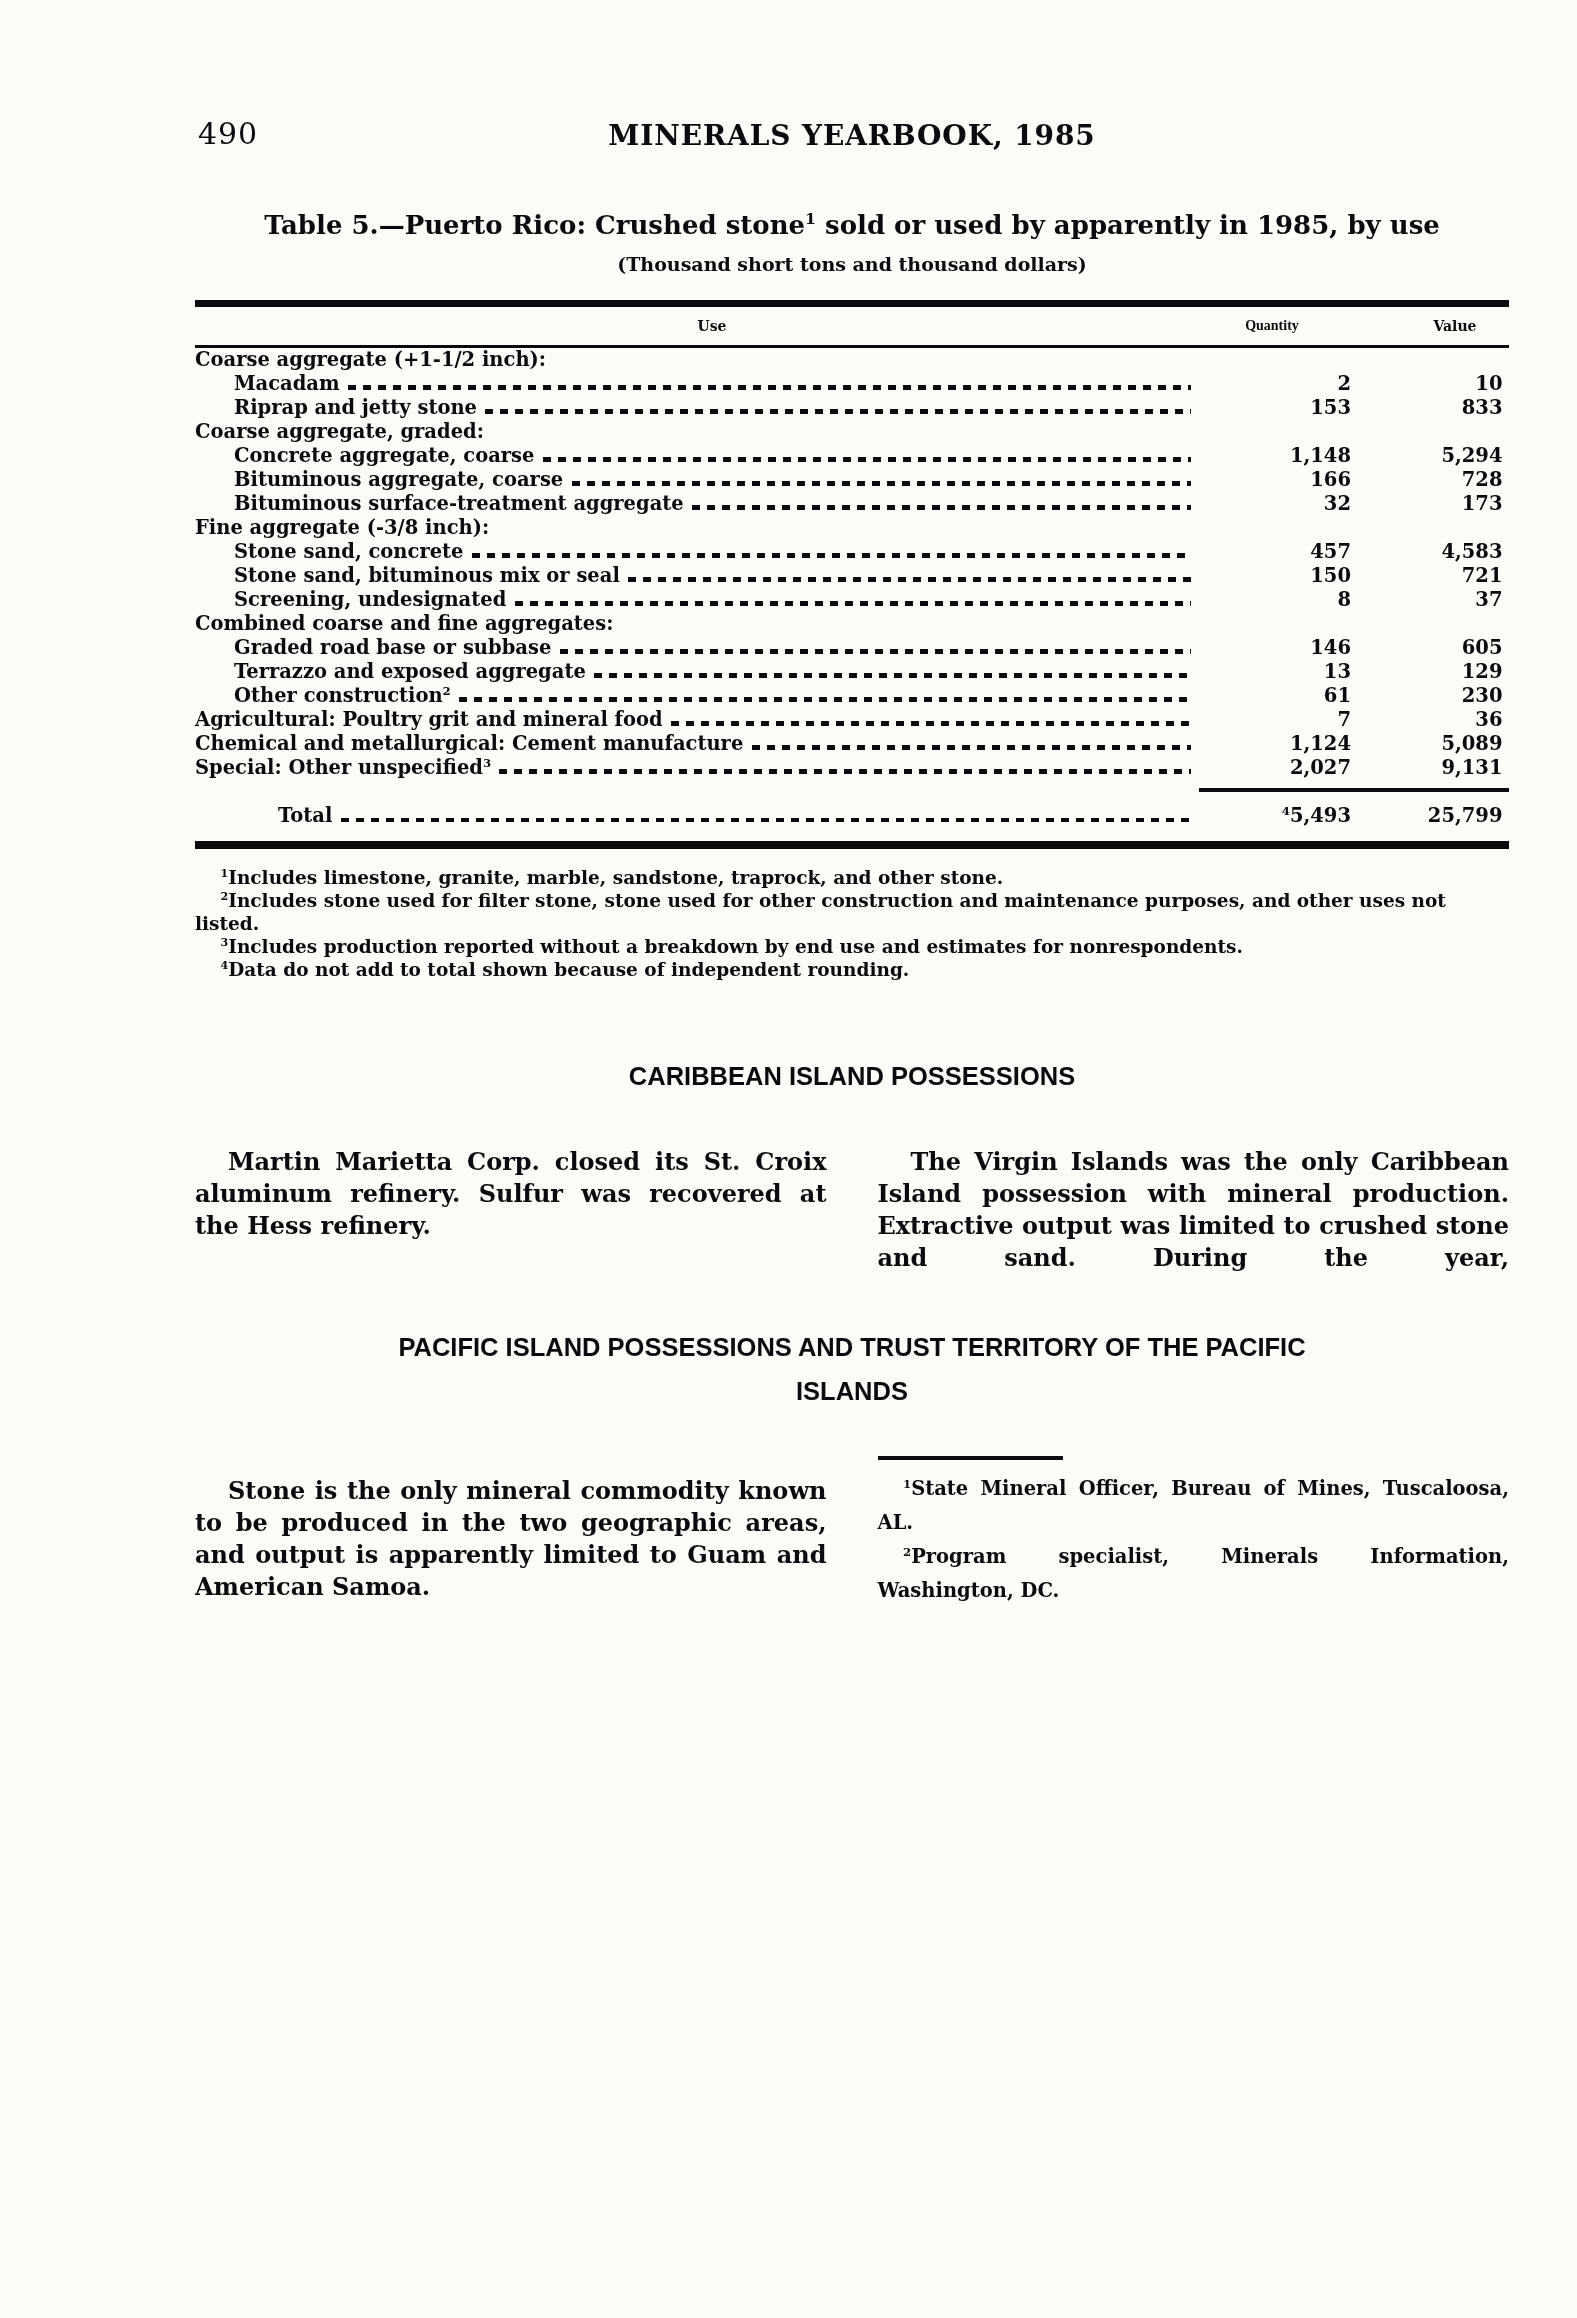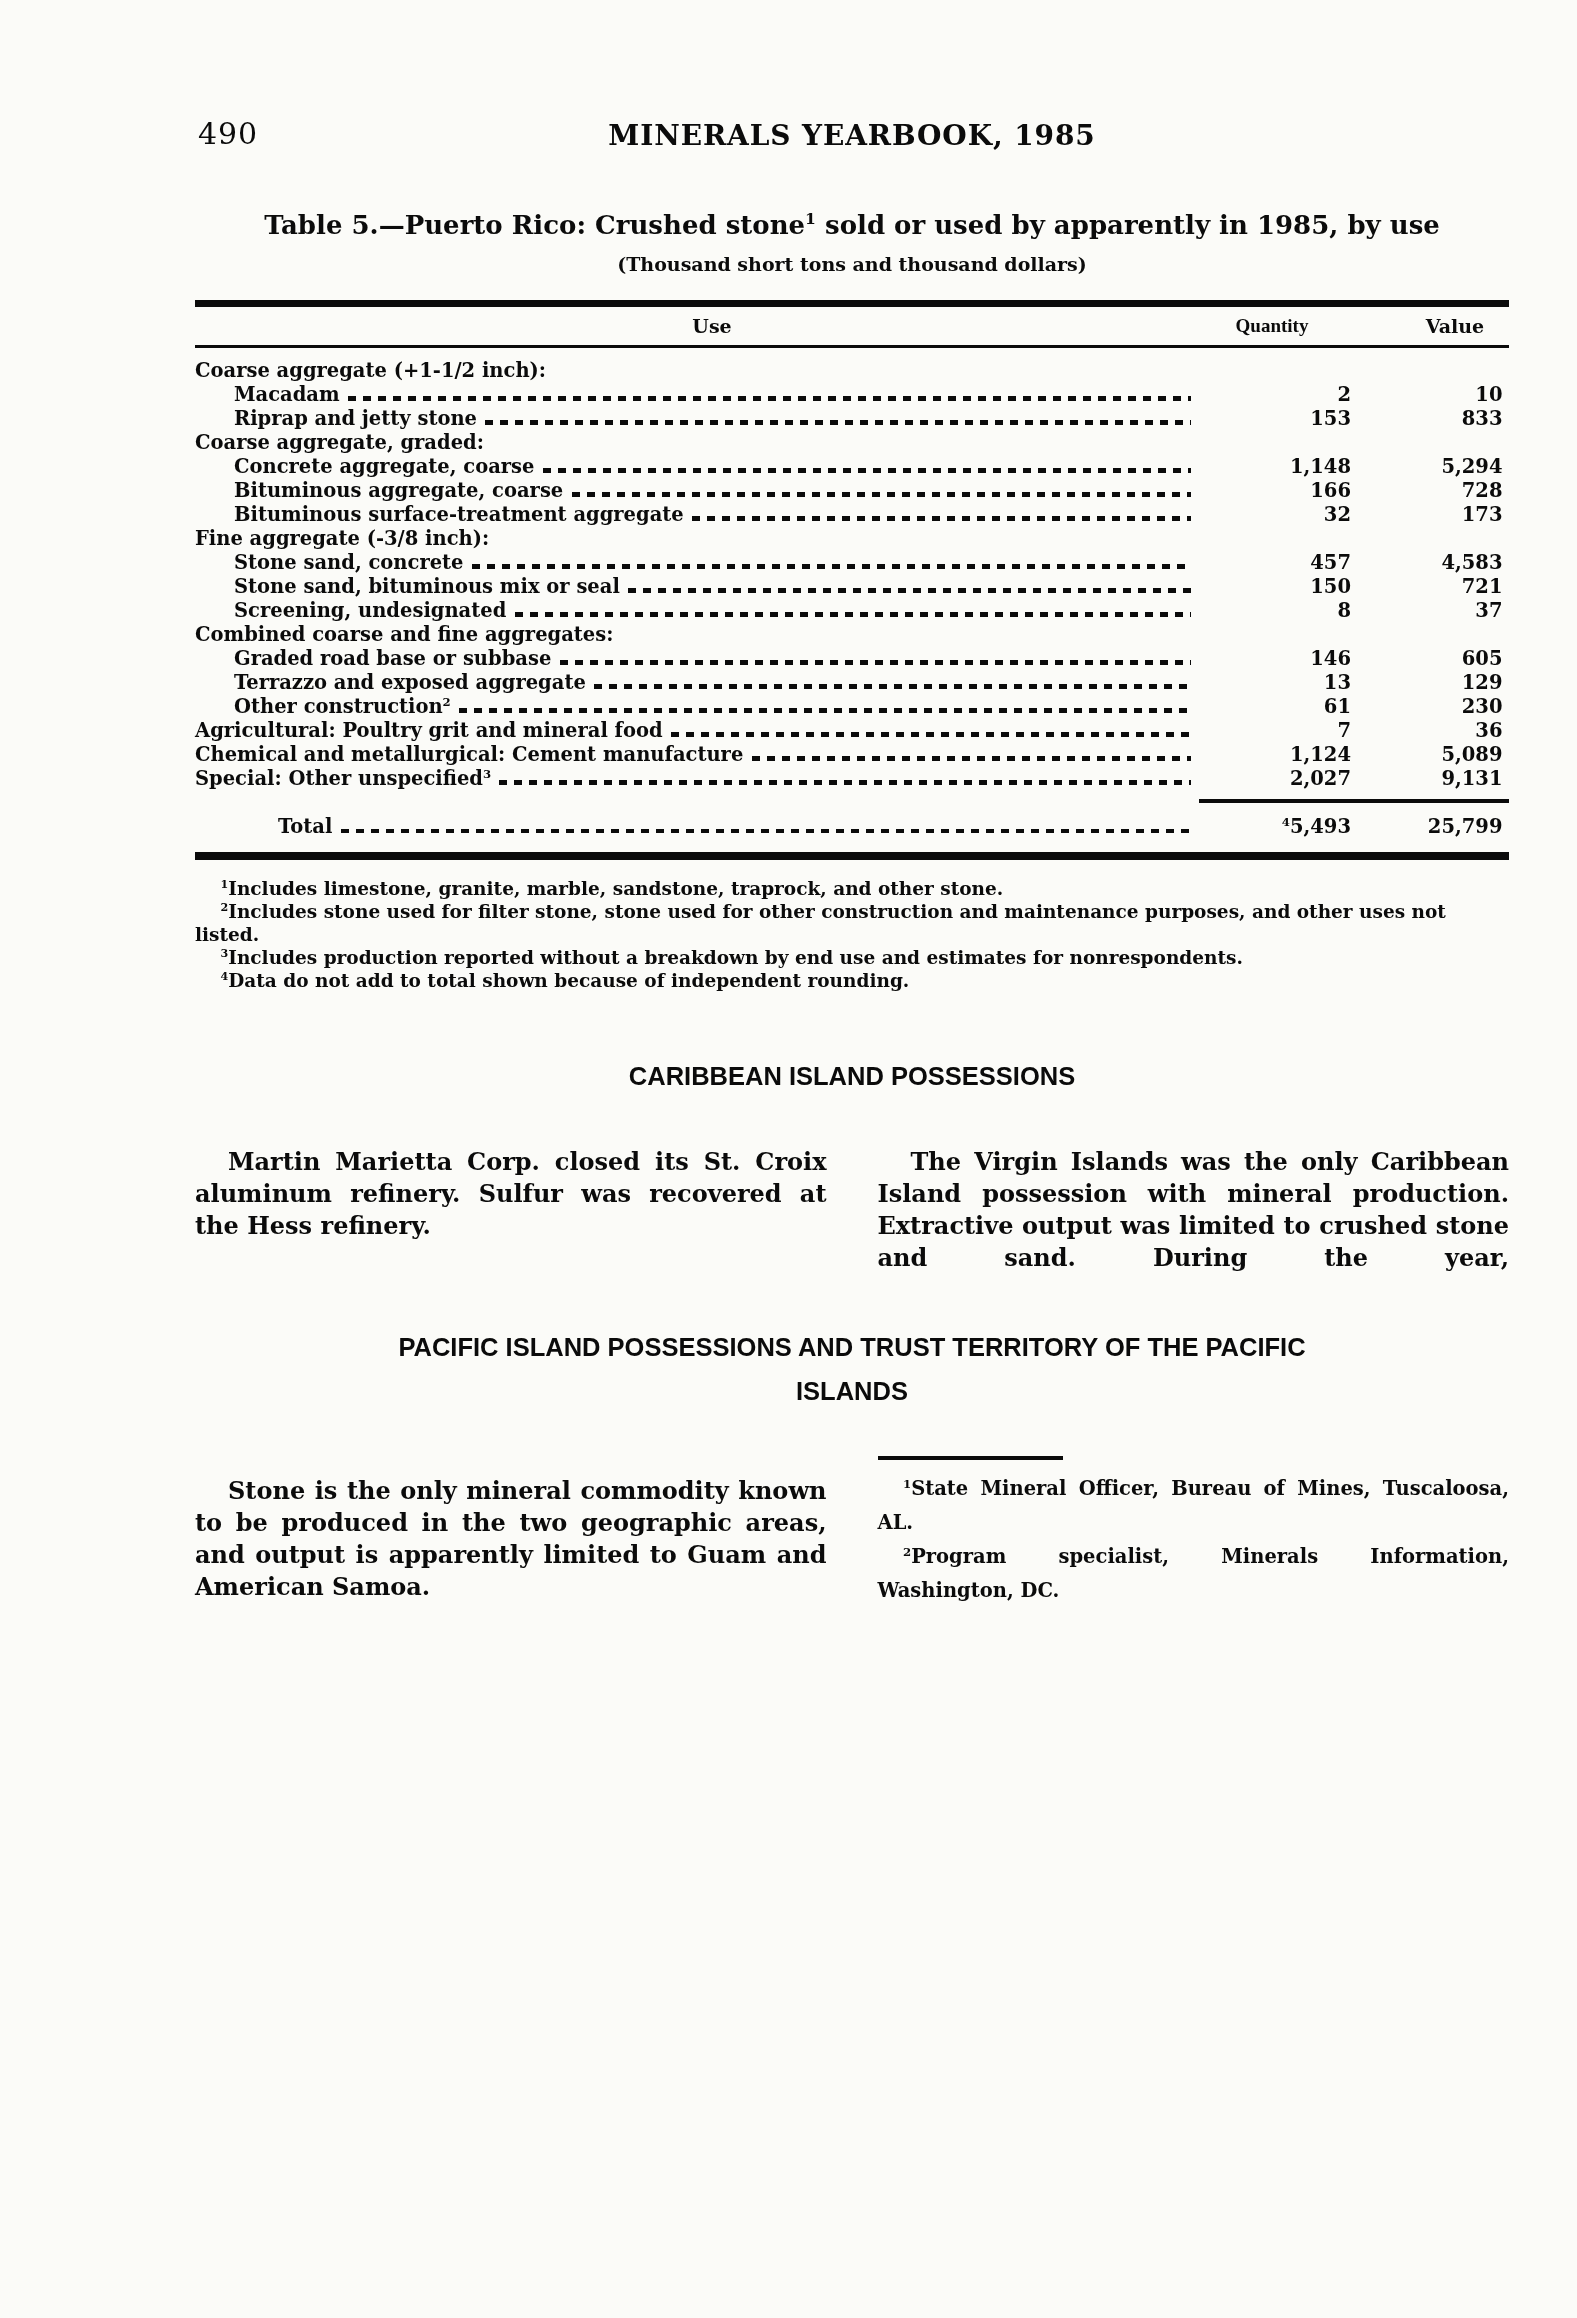--- a/index.html
+++ b/index.html
@@ -15,27 +15,27 @@
   .page-number{position:absolute;left:198px;top:116px;font-size:30px;font-weight:400;letter-spacing:0.9px;}
   .running-title{position:absolute;left:195px;top:119px;width:1314px;text-align:center;
     font-size:28px;letter-spacing:0.9px;}
 
   
   .table-block{position:absolute;left:195px;top:210px;width:1314px;}
   .table-title{text-align:center;font-size:26px;line-height:31px;}
   .table-subtitle{text-align:center;font-size:19px;margin-top:12px;line-height:22px;}
   .rule{background:#0b0b0b;}
   .rule-top{height:6.5px;margin-top:25px;}
-  .thead{position:relative;height:38px;font-size:19px;}
+  .thead{position:relative;height:38px;font-size:14px;}
   .thead span{position:absolute;top:50%;transform:translate(-50%,-50%);white-space:nowrap;}
   .th-use{left:517px;}
   .th-qty{left:1077px;font-family:Liberation Serif, serif;}
   .th-val{left:1260px;}
   .rule-mid{height:3.2px;}
-  .rows{padding-top:11px;}
+  .rows{}
   .trow{display:flex;align-items:baseline;height:24px;font-size:19.5px;}
   .rlabel{white-space:nowrap;}
   .indent-1{padding-left:39px;}
   .indent-total{padding-left:83px;}
   .leader{flex:1;height:4.6px;margin:0 7.4px -2.3px 8.3px;
     background-image:repeating-linear-gradient(90deg,#0b0b0b 0 8.3px,transparent 8.3px 15px);}
   .qty{width:153px;text-align:right;white-space:nowrap;}
   .val{width:158px;text-align:right;padding-right:6.5px;box-sizing:border-box;white-space:nowrap;}
   .rule-partial{height:4.2px;width:310px;margin-left:auto;margin-top:8.3px;}
   .total-wrap{margin-top:12px;}

